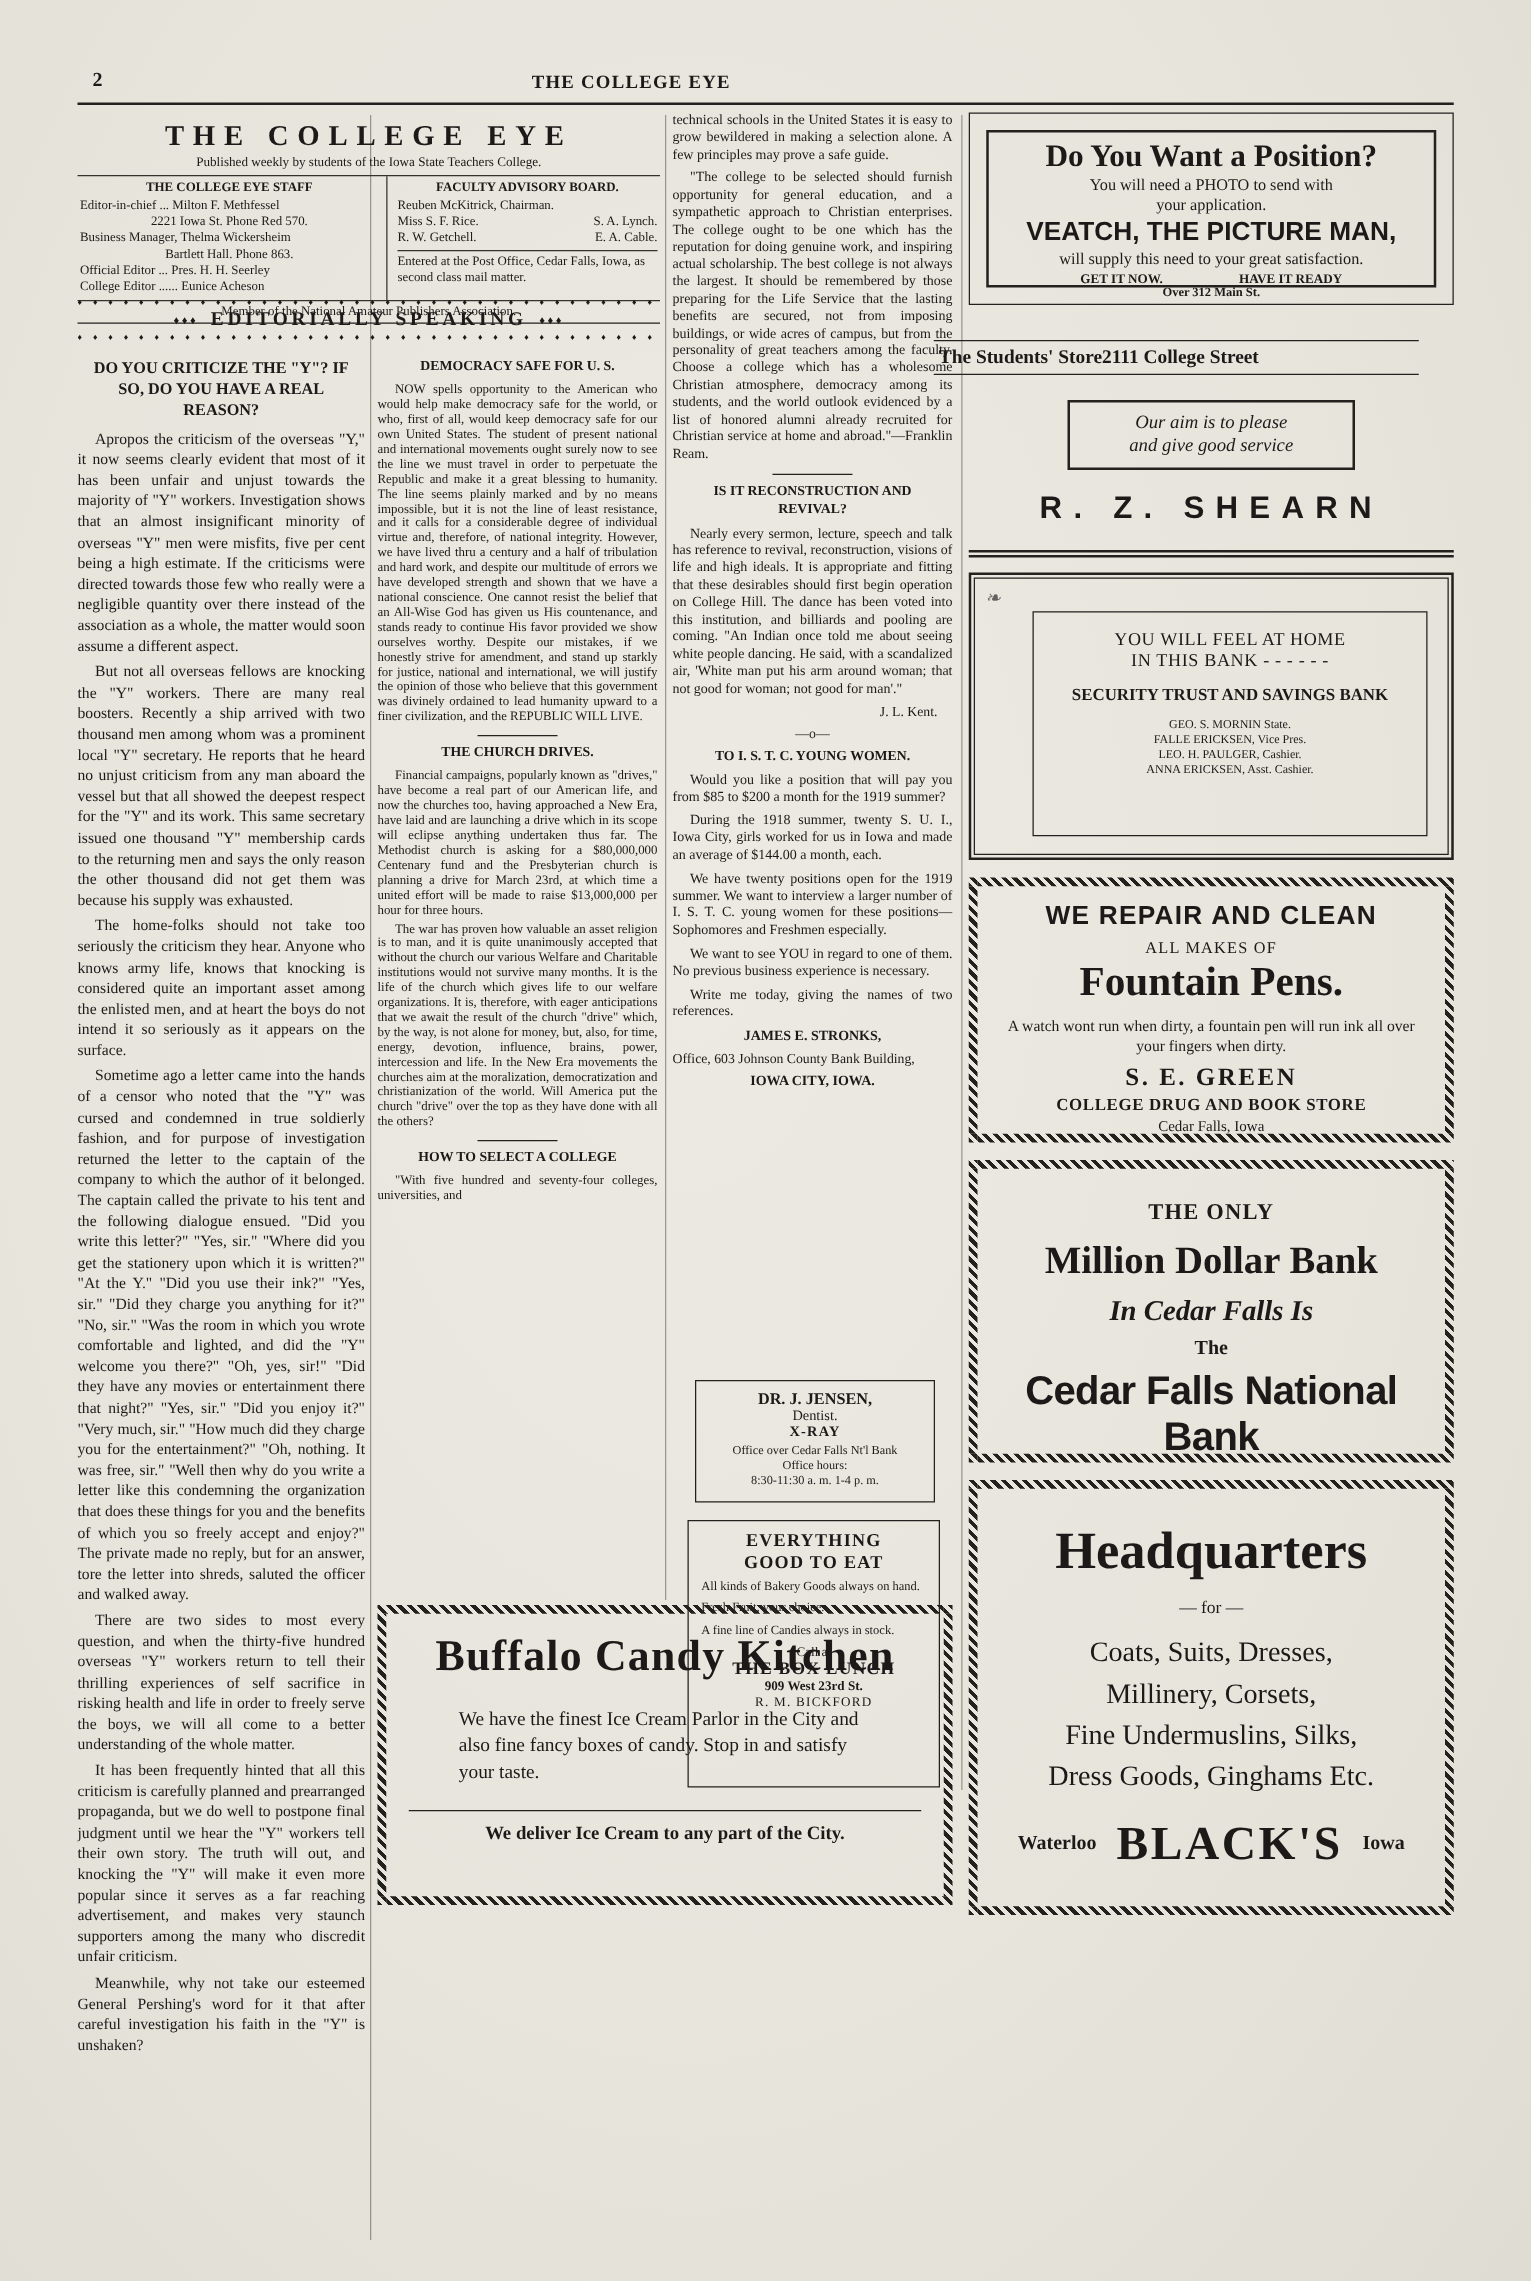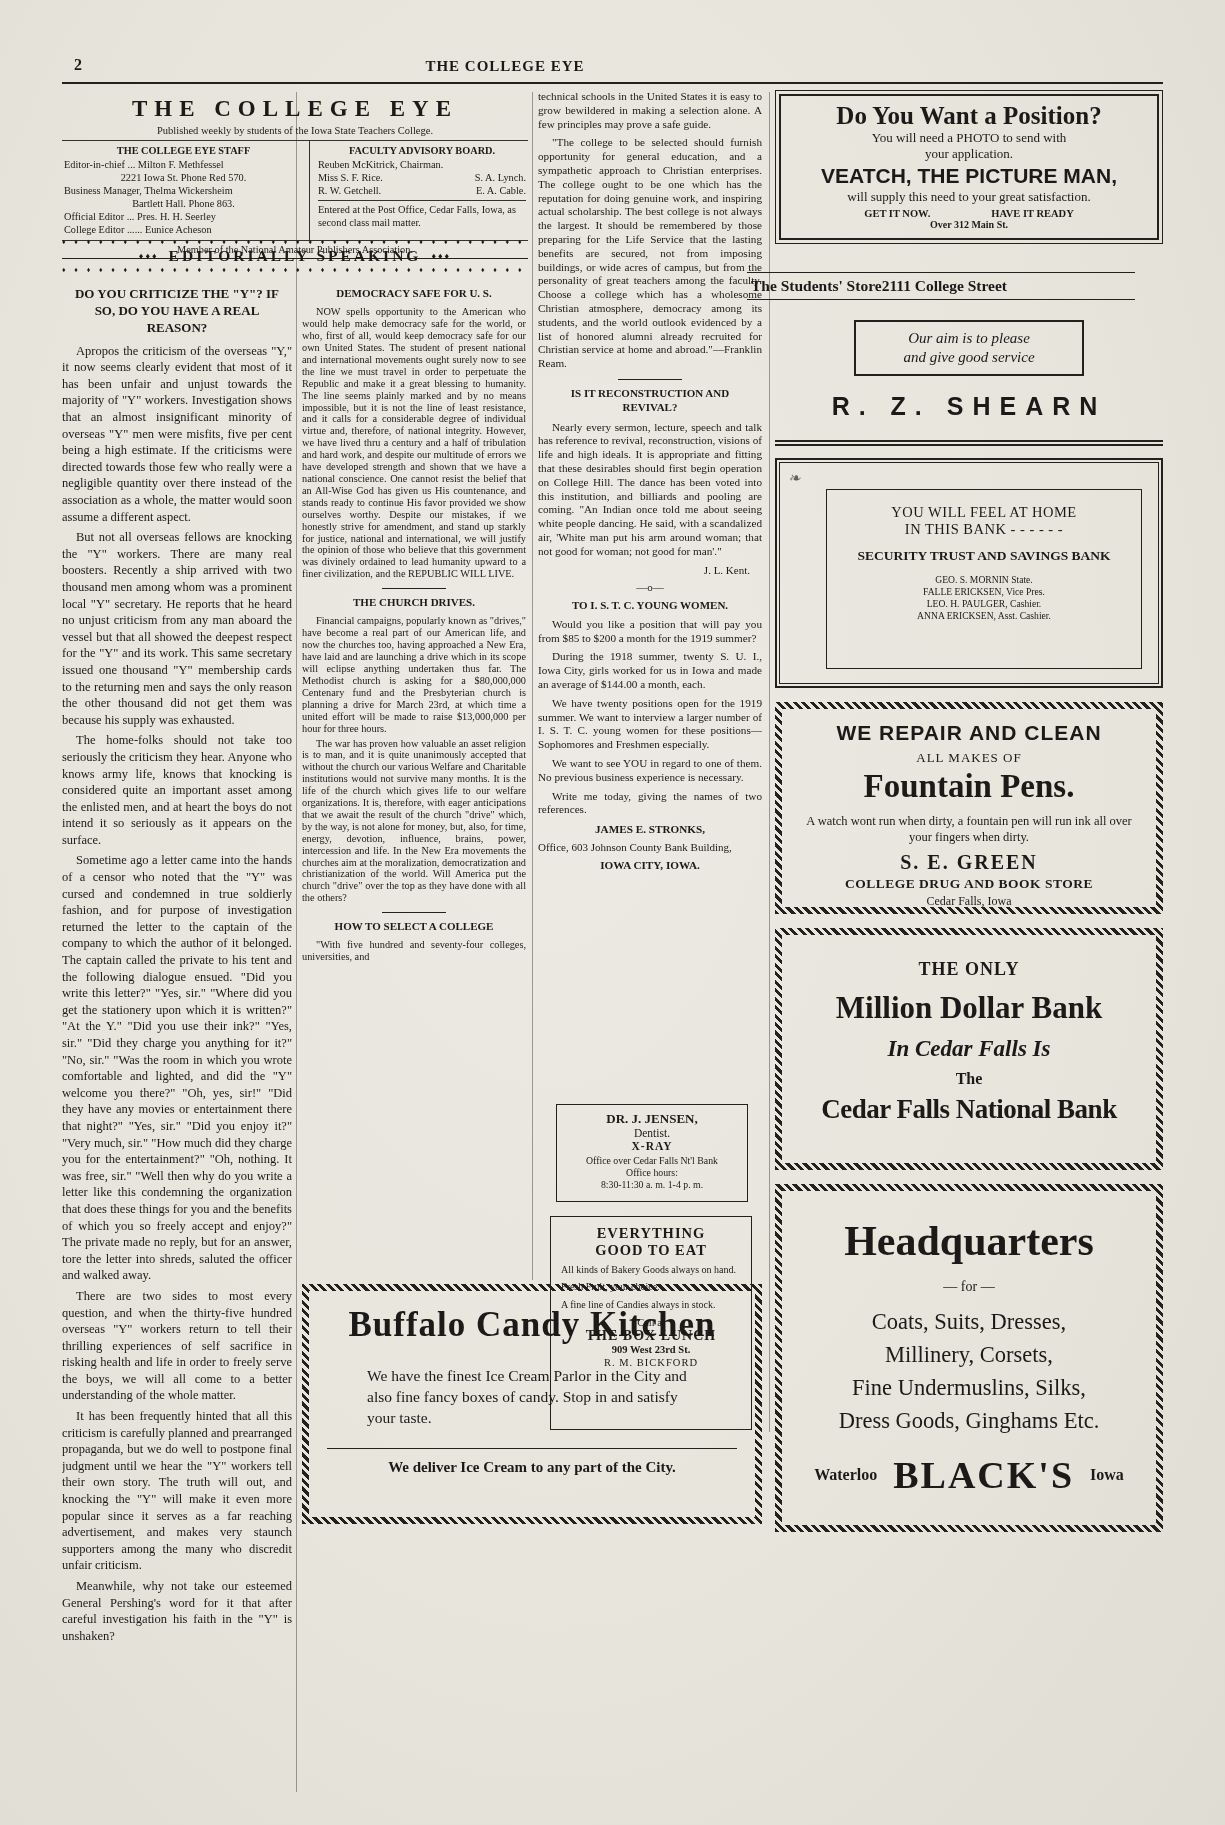--- a/index.html
+++ b/index.html
@@ -69,21 +69,21 @@
   .boxlunch .owner { font-size: 10.5px; letter-spacing: 1px; margin-top: 2px; }
 
   .hatch { border: 7px solid #23211e;
            border-image: repeating-linear-gradient(45deg, #23211e 0 3px, rgba(0,0,0,0) 3px 6px) 7; }
   .buffalo { left: 302px; top: 1284px; width: 460px; height: 240px; text-align: center; padding: 14px 18px 10px; }
   .buffalo .title { font-weight: bold; font-size: 35px; letter-spacing: 1px; }
   .buffalo .body { font-size: 15.5px; line-height: 21px; margin: 20px auto 0; width: 330px; text-align: left; }
   .buffalo .footer { font-weight: bold; font-size: 15px; border-top: 1px solid #23211e; margin-top: 20px; padding-top: 10px; }
 
   
-  .veatch-outer { left: 775px; top: 90px; width: 388px; height: 154px; border: 1px solid #23211e; padding: 3px; }
+  .veatch-outer { left: 775px; top: 90px; width: 388px; height: 154px; border: 1px solid #23211e; padding: 13px; }
   .veatch-inner { border: 2.5px solid #23211e; height: 100%; text-align: center; padding-top: 6px; }
   .veatch-h { font-weight: bold; font-size: 25px; }
   .veatch-s { font-size: 13px; line-height: 15.5px; }
   .veatch-n { font-family: "Liberation Sans", sans-serif; font-weight: bold; font-size: 21px; margin: 3px 0 1px; }
   .veatch-cta { font-weight: bold; font-size: 10.5px; margin-top: 3px; display: flex; justify-content: center; gap: 61px; }
   .veatch-a { font-weight: bold; font-size: 10px; }
   .store-row { left: 747px; top: 272px; width: 388px; border-top: 1.5px solid #23211e; border-bottom: 1.5px solid #23211e;
                display: flex; padding: 4px 4px; font-weight: bold; font-size: 15.5px; }
   .aim-box { left: 854px; top: 320px; width: 230px; border: 2px solid #23211e; text-align: center;
              font-style: italic; font-size: 15px; line-height: 19px; padding: 7px 4px; }
@@ -108,21 +108,21 @@
   .green-body { font-size: 12.5px; line-height: 16px; width: 330px; margin: 8px auto 6px; }
   .green-name { font-weight: bold; font-size: 20px; letter-spacing: 2px; }
   .green-store { font-weight: bold; font-size: 13.5px; letter-spacing: .5px; margin-top: 2px; }
   .green-city { font-size: 12px; margin-top: 2px; }
 
   .million { left: 775px; top: 928px; width: 388px; height: 242px; text-align: center; padding-top: 24px; }
   .mil-l1 { font-weight: bold; font-size: 18px; letter-spacing: 1px; }
   .mil-l2 { font-weight: bold; font-size: 31px; margin-top: 10px; }
   .mil-l3 { font-weight: bold; font-style: italic; font-size: 23px; margin-top: 10px; }
   .mil-l4 { font-weight: bold; font-size: 16px; margin-top: 8px; }
-  .mil-name { font-family: Liberation Serif, serif; font-weight: bold; font-size: 27px; margin-top: 6px; letter-spacing: -0.5px; }
+  .mil-name { font-family: Liberation Sans, sans-serif; font-weight: bold; font-size: 32px; margin-top: 6px; letter-spacing: -0.5px; }
 
   .hq { left: 775px; top: 1184px; width: 388px; height: 348px; text-align: center; padding-top: 26px; }
   .hq-title { font-weight: bold; font-size: 42px; }
   .hq-for { font-size: 14px; margin: 14px 0 10px; }
   .hq-item { font-size: 22.5px; line-height: 33px; }
   .hq-bottom { display: flex; align-items: center; justify-content: center; gap: 16px; margin-top: 16px; }
   .hq-city { font-weight: bold; font-size: 16px; }
   .hq-name { font-weight: bold; font-size: 38px; letter-spacing: 2px; }
 </style>
 </head>

